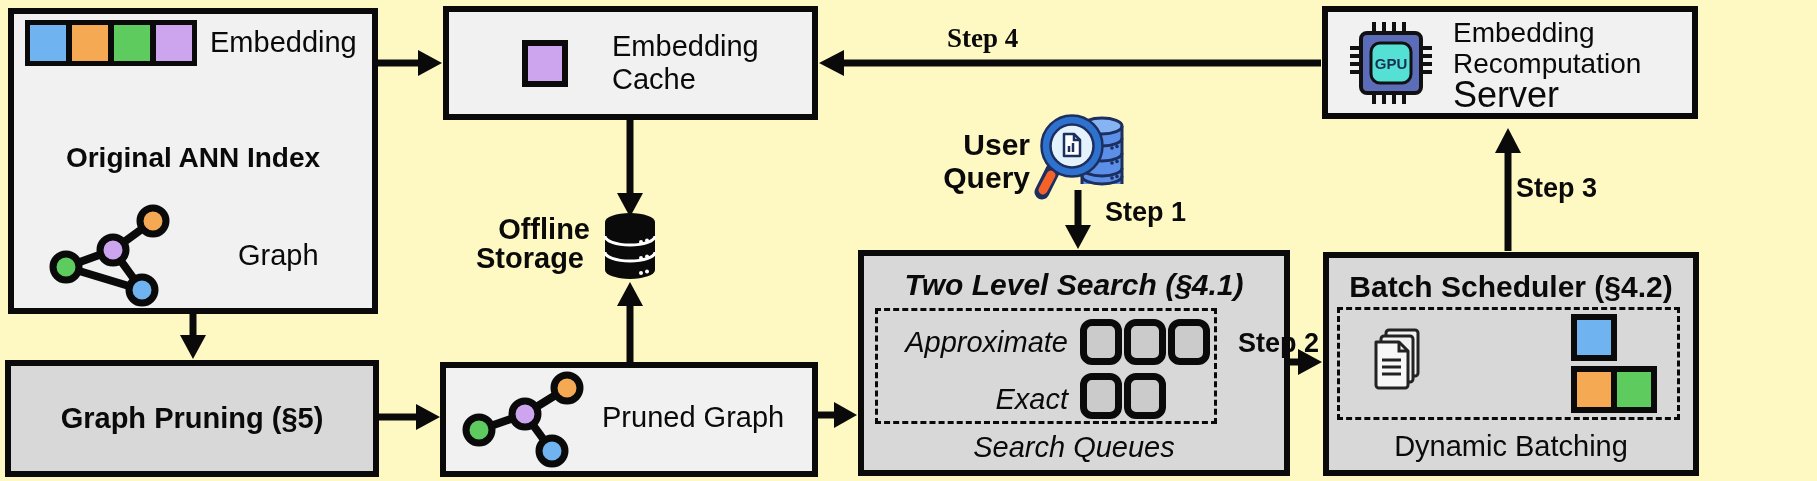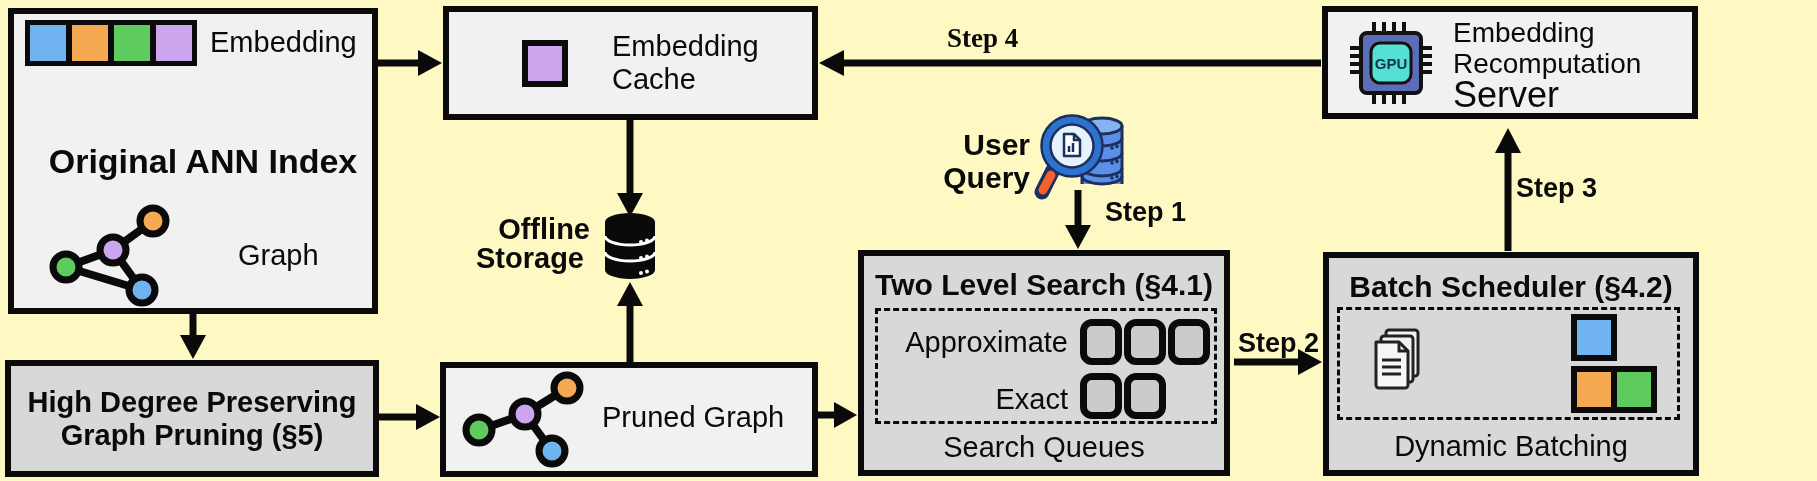--- a/index.html
+++ b/index.html
@@ -65,40 +65,39 @@
   </svg>
 
   <div class="box bg-light" style="left:8px; top:8px; width:370px; height:306px;">
     <div class="strip abs" style="left:11px; top:6px;">
       <div class="cell" style="background: rgb(111, 179, 240);"></div>
       <div class="cell" style="background: rgb(245, 169, 82);"></div>
       <div class="cell" style="background: rgb(94, 203, 94);"></div>
       <div class="cell" style="background: rgb(205, 165, 239);"></div>
     </div>
     <div class="abs t-reg" style="left:196px; top:12px;">Embedding</div>
-    <div class="abs t-title center" style="left:10px; top:128px; width:100%; font-size:34px;">Original ANN Index</div>
+    <div class="abs t-title center" style="left:0; top:128px; width:100%; font-size:28px;">Original ANN Index</div>
     <svg class="abs" style="left:24px; top:184px;" width="135" height="115" viewBox="0 0 135 115">
       <g stroke="#0a0a0a" stroke-width="8">
         <line x1="28" y1="69" x2="75" y2="52"></line>
         <line x1="75" y1="52" x2="115" y2="23"></line>
         <line x1="75" y1="52" x2="104" y2="92"></line>
         <line x1="28" y1="69" x2="104" y2="92"></line>
       </g>
       <g stroke="#0a0a0a" stroke-width="7">
         <circle cx="115" cy="23" r="13" style="fill: rgb(245, 169, 82);"></circle>
         <circle cx="75" cy="52" r="13" style="fill: rgb(205, 165, 239);"></circle>
         <circle cx="28" cy="69" r="13" style="fill: rgb(94, 203, 94);"></circle>
         <circle cx="104" cy="92" r="13" style="fill: rgb(111, 179, 240);"></circle>
       </g>
     </svg>
     <div class="abs t-reg" style="left:224px; top:225px;">Graph</div>
   </div>
 
   <div class="box bg-gray" style="left:5px; top:360px; width:374px; height:117px; display:flex; flex-direction:column; justify-content:center;">
-    <div class="t-bold center">High Degree Preserving</div>
     <div class="t-bold center">Graph Pruning (§5)</div>
   </div>
 
   <div class="box bg-light" style="left:443px; top:6px; width:375px; height:114px;">
     <div class="frame1 abs" style="left:73px; top:28px;">
       <div class="cell" style="background: rgb(205, 165, 239);"></div>
     </div>
     <div class="abs" style="left:163px; top:18px;">
       <div class="t-reg">Embedding</div>
       <div class="t-reg">Cache</div>
@@ -171,21 +170,21 @@
       <circle cx="40" cy="38" r="30.5" fill="none" stroke="#1c2f5e" stroke-width="2.5"></circle>
       <circle cx="40" cy="38" r="21.5" fill="none" stroke="#1c2f5e" stroke-width="2.5"></circle>
       <path d="M32,26 h10 l6,6 v16 h-16 z" fill="#ffffff" stroke="#1c2f5e" stroke-width="2.5" stroke-linejoin="round"></path>
       <path d="M42,26 v6 h6" fill="none" stroke="#1c2f5e" stroke-width="2.5"></path>
       <line x1="37" y1="44" x2="37" y2="38" stroke="#1c2f5e" stroke-width="2.5"></line>
       <line x1="41" y1="44" x2="41" y2="35" stroke="#1c2f5e" stroke-width="2.5"></line>
     </g>
   </svg>
   <div class="abs t-step" style="left:1105px; top:197px; z-index:2;">Step 1</div>
 
-  <div class="box bg-gray" style="left:858px; top:250px; width:372px; height:226px;">
+  <div class="box bg-gray" style="left:858px; top:250px; width:432px; height:226px;font-style:italic;">
     <div class="abs t-title center" style="left:0; top:12px; width:100%;">Two Level Search (§4.1)</div>
     <div class="dashedbox" style="left:11px; top:52px; width:342px; height:116px;">
       <div class="abs t-reg right" style="left:0; top:15px; width:190px;">Approximate</div>
       <div class="qrow abs" style="left:202px; top:8px;">
         <div class="qsq"></div>
         <div class="qsq"></div>
         <div class="qsq"></div>
       </div>
       <div class="abs t-reg right" style="left:0; top:72px; width:190px;">Exact</div>
       <div class="qrow abs" style="left:202px; top:62px;">

